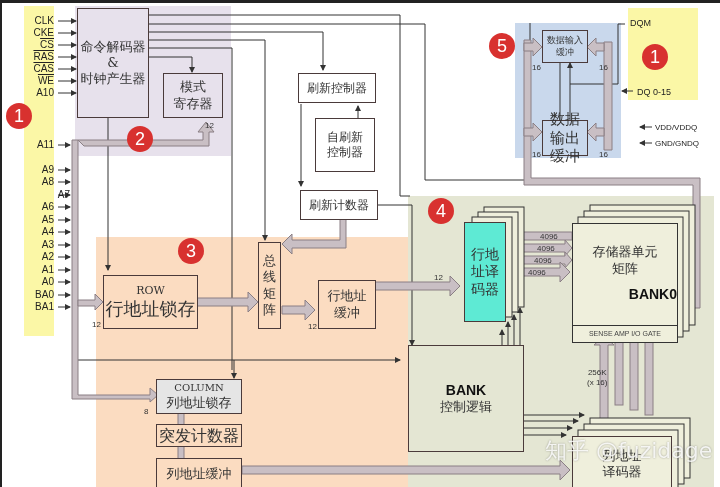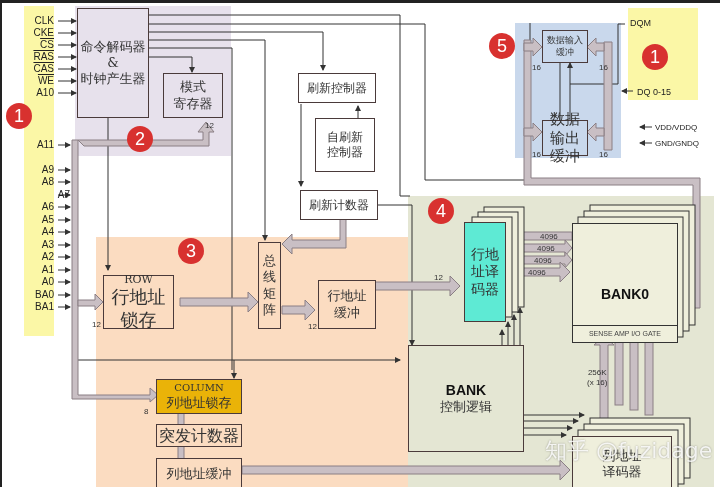--- a/index.html
+++ b/index.html
@@ -174,40 +174,42 @@
 寄存器</div>
 <div class="box" style="left:298px;top:73px;width:78px;height:30px;background:#fff;font-size:12px;">刷新控制器</div>
 <div class="box" style="left:315px;top:118px;width:60px;height:54px;background:#fff;font-size:12px;white-space:pre-line;">自刷新
 控制器</div>
 <div class="box" style="left:300px;top:190px;width:78px;height:30px;background:#fff;font-size:12px;">刷新计数器</div>
 <div class="box" style="left:258px;top:242px;width:23px;height:87px;background:#fbdcc1;font-size:13px;white-space:pre-line;">总
 线
 矩
 阵</div>
 
-<div class="box" style="left:103px;top:275px;width:71px;height:54px;background:#fbdcc1;flex-direction:column;">
+<div class="box" style="left:103px;top:275px;width:95px;height:54px;background:#fbdcc1;flex-direction:column;">
   <span style="font-size:11px;">ROW</span>
   <span style="font-size:18px;">行地址锁存</span>
 </div>
 <div class="box" style="left:318px;top:280px;width:58px;height:49px;background:#fbdcc1;font-size:13px;white-space:pre-line;">行地址
 缓冲</div>
 
-<div class="box" style="left:156px;top:379px;width:86px;height:35px;background:#eab308;flex-direction:column;">
+<div class="box" style="left:156px;top:379px;width:86px;height:35px;background:#e5e5e5;flex-direction:column;">
   <span style="font-size:10px;">COLUMN</span>
   <span style="font-size:13px;">列地址锁存</span>
 </div>
 <div class="box" style="left:156px;top:424px;width:86px;height:23px;background:#fbdcc1;font-size:16px;">突发计数器</div>
 <div class="box" style="left:156px;top:458px;width:86px;height:32px;background:#fbdcc1;font-size:13px;">列地址缓冲</div>
 
 <div class="box" style="left:464px;top:222px;width:42px;height:100px;background:#5eead4;font-size:14px;white-space:pre-line;">行地
 址译
 码器</div>
 
 <div style="position:absolute;left:572px;top:223px;width:106px;height:120px;background:#efefdc;border:1.5px solid #333;box-sizing:border-box;">
-  <div style="position:absolute;left:0;right:0;top:62px;text-align:center;font-family:'Liberation Sans',sans-serif;font-weight:bold;font-size:14px;color:#111;">BANK0</div>
+  <div style="position:absolute;left:0;right:0;top:20px;text-align:center;font-family:'DejaVu Serif',serif;font-size:13px;color:#333;white-space:pre-line;line-height:1.3;">存储器单元
+矩阵</div>
+  <div style="position:absolute;left:0;right:0;top:62px;text-align:right;font-family:'Liberation Sans',sans-serif;font-weight:bold;font-size:14px;color:#111;">BANK0</div>
   <div style="position:absolute;left:0;right:0;bottom:0;height:16px;border-top:1.5px solid #333;text-align:center;font-family:'Liberation Sans',sans-serif;font-size:7px;line-height:16px;color:#444;">SENSE AMP I/O GATE</div>
 </div>
 
 <div class="box" style="left:408px;top:345px;width:116px;height:107px;background:#e4e6d3;flex-direction:column;">
   <span style="font-family:'Liberation Sans',sans-serif;font-weight:bold;font-size:14px;color:#111;">BANK</span>
   <span style="font-size:13px;">控制逻辑</span>
 </div>
 
 <div class="box" style="left:572px;top:436px;width:100px;height:56px;background:#efefdc;font-size:13px;white-space:pre-line;">列地址
 译码器</div>

